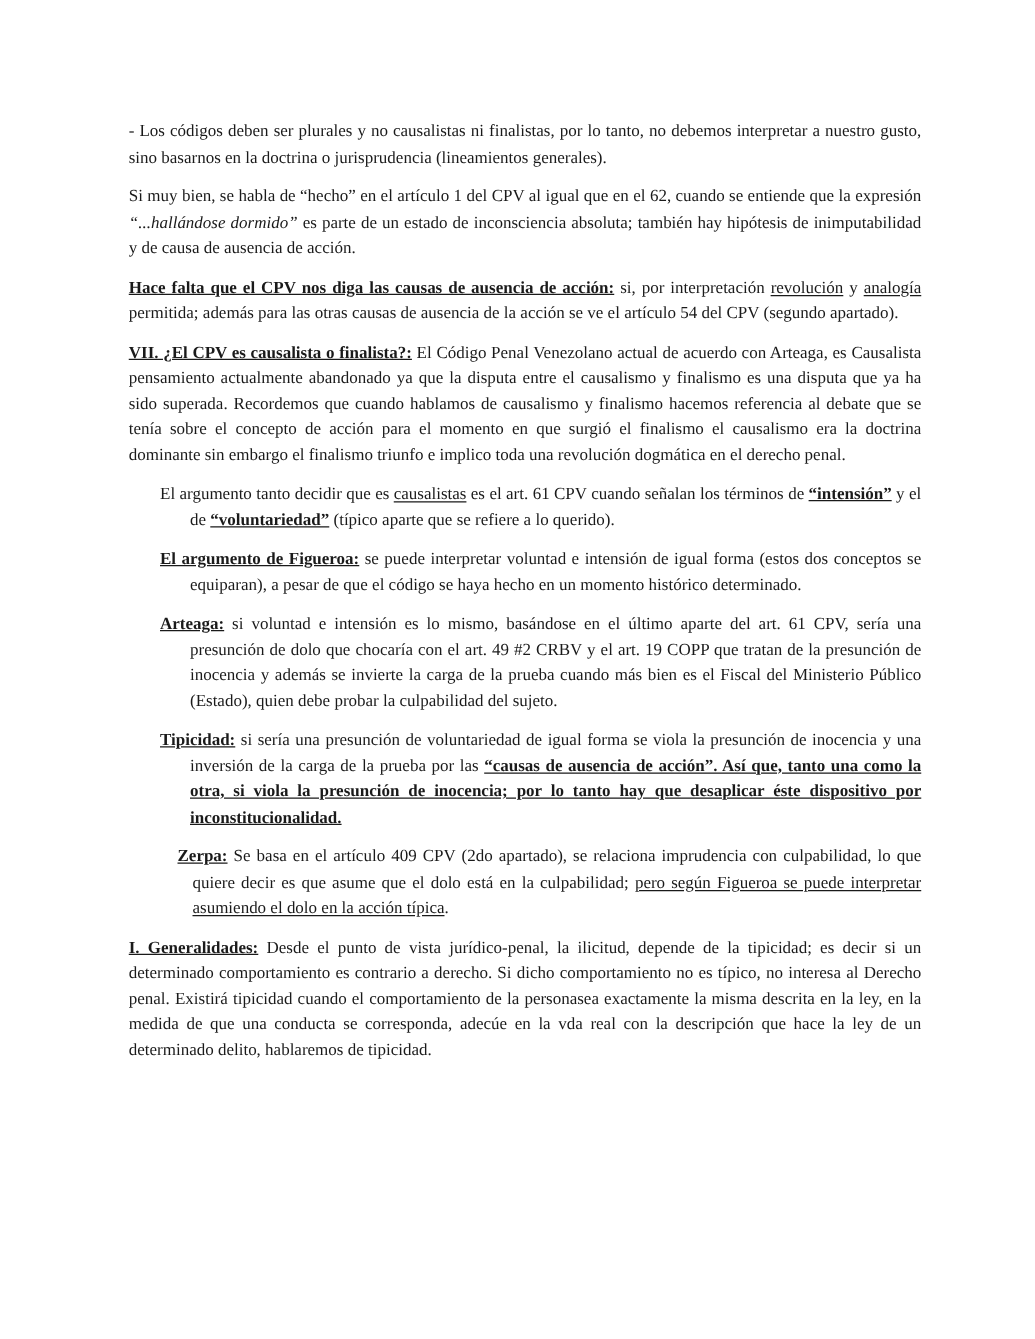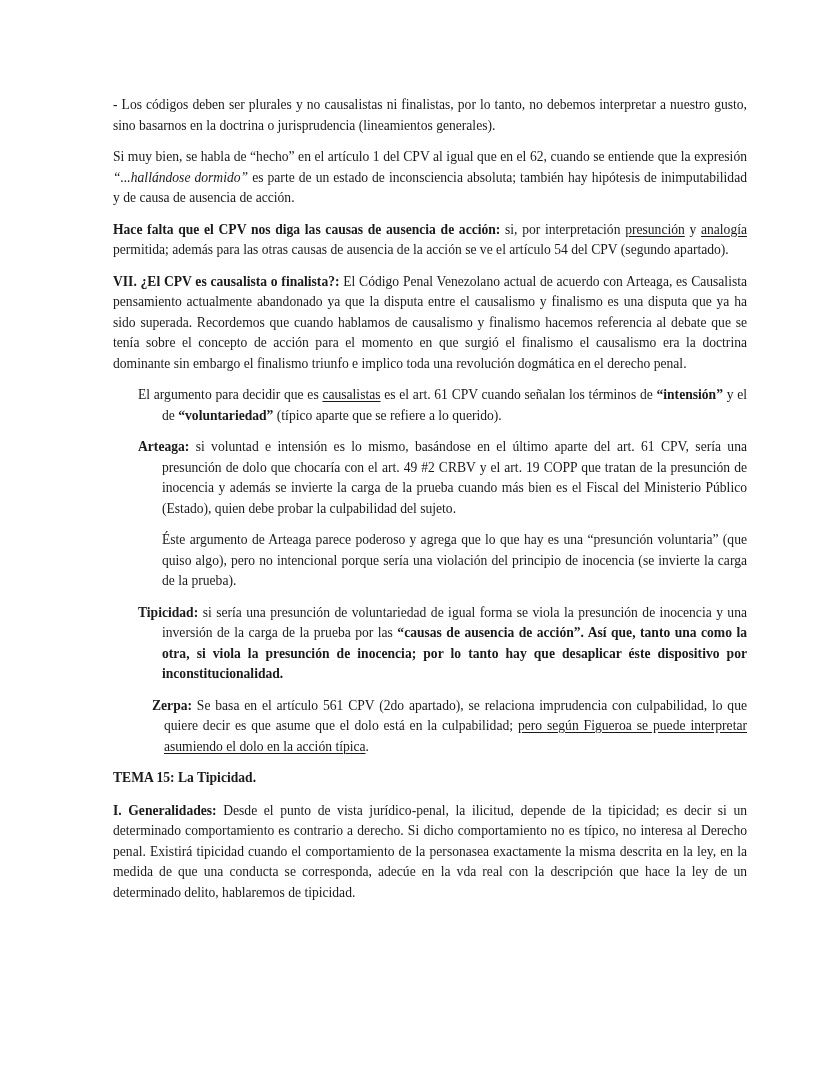--- a/index.html
+++ b/index.html
@@ -12,90 +12,87 @@
       height: 1071px;
       overflow: hidden;
       position: relative;
       font-family: "Liberation Serif", serif;
       color: #1a1a1a;
       font-size: 13.6px;
       line-height: 20.5px;
     }
     .page {
       position: absolute;
-      left: 113px;
+      left: 103px;
       top: 95px;
       width: 634px;
     }
     p {
       margin: 0 0 11px 0;
       text-align: justify;
     }
     .hang {
       padding-left: 49px;
       text-indent: -24px;
     }
     .hang-zerpa {
       padding-left: 51px;
       text-indent: -12px;
     }
     .sub {
       padding-left: 25px;
     }
-    b, .b { font-weight: bold; }
+    b, .b { font-weight: bold; text-decoration: underline; }
     u, .u { text-decoration: underline; text-underline-offset: 2px; }
     .bi { font-weight: normal; font-style: italic; }
     .last-line-justify { text-align-last: justify; }
     .heading { margin-bottom: 12px; }
   </style>
 </head>
 <body>
 
 <div class="page">
 
   <p>
     <span>- Los códigos deben ser plurales y no causalistas ni finalistas, por lo tanto, no debemos interpretar a nuestro gusto, sino basarnos en la doctrina o jurisprudencia (lineamientos generales).</span>
   </p>
 
   <p>
     <span>Si muy bien, se habla de “hecho” en el artículo 1 del CPV al igual que en el 62, cuando se entiende que    la expresión </span><span class="bi">“...hallándose dormido”</span><span> es parte de un estado de inconsciencia absoluta; también hay hipótesis de inimputabilidad y de causa de ausencia de acción.</span>
   </p>
 
   <p>
-    <span class="b">Hace falta que el CPV nos diga las causas de ausencia de acción:</span><span> si, por interpretación </span><span class="u">presunción</span><span> y </span><span class="u">analogía</span><span> permitida; además para las otras causas de ausencia de la acción se ve el artículo 54 del CPV (segundo apartado).</span>
+    <span class="b">Hace falta que el CPV nos diga las causas de ausencia de acción:</span><span> si, por interpretación </span><span class="u">revolución</span><span> y </span><span class="u">analogía</span><span> permitida; además para las otras causas de ausencia de la acción se ve el artículo 54 del CPV (segundo apartado).</span>
   </p>
 
   <p>
     <span class="b">VII. ¿El CPV es causalista o finalista?:</span><span> El Código Penal Venezolano actual de acuerdo con Arteaga, es Causalista pensamiento actualmente abandonado ya que la disputa entre el causalismo y finalismo    es una disputa que ya ha sido superada. Recordemos que cuando hablamos de causalismo y finalismo hacemos referencia al debate que se tenía sobre el concepto de acción para el momento en que surgió el finalismo el causalismo era la doctrina dominante sin embargo el finalismo triunfo e implico toda una revolución dogmática en el derecho penal.</span>
   </p>
 
 
   <p class="hang">
-    <span>El argumento para decidir que es </span><span class="u">causalistas</span><span> es el art. 61 CPV cuando señalan los términos de </span><span class="b">“intensión”</span><span> y el de </span><span class="b">“voluntariedad”</span><span> (típico aparte que se refiere a lo querido).</span>
+    <span>El argumento tanto decidir que es </span><span class="u">causalistas</span><span> es el art. 61 CPV cuando señalan los términos de </span><span class="b">“intensión”</span><span> y el de </span><span class="b">“voluntariedad”</span><span> (típico aparte que se refiere a lo querido).</span>
   </p>
 
+  <p class="hang">
+    <span class="b">El argumento de Figueroa:</span><span> se puede interpretar voluntad e intensión de igual forma (estos dos conceptos se equiparan), a pesar de que el código se haya hecho en un momento histórico determinado.</span>
+  </p>
 
   <p class="hang">
     <span class="b">Arteaga:</span><span> si voluntad e intensión es lo mismo, basándose en el último aparte del art. 61 CPV, sería una presunción de dolo que chocaría con el art. 49 #2 CRBV  y el art. 19 COPP que tratan de la presunción de inocencia y además se invierte la carga de la prueba cuando más bien es el Fiscal del Ministerio Público (Estado), quien debe probar la culpabilidad del sujeto.</span>
   </p>
 
-  <p class="sub" style="padding-left:49px;">
-    <span>Éste argumento de Arteaga parece poderoso y agrega que lo que hay es una “presunción voluntaria” (que quiso algo), pero no intencional porque sería una violación del principio de inocencia (se invierte la carga de la prueba).</span>
-  </p>
 
   <p class="hang">
     <span class="b">Tipicidad:</span><span> si sería una presunción de voluntariedad de igual forma se viola la presunción de inocencia y una inversión de la carga de la prueba por las </span><span class="b">“causas de ausencia de acción”. Así que, tanto una como la otra, si viola la presunción de inocencia; por lo tanto hay que desaplicar éste dispositivo por inconstitucionalidad.</span>
   </p>
 
   <p class="hang-zerpa">
-    <span class="b">Zerpa:</span><span> Se basa en el artículo 561 CPV (2do apartado), se relaciona imprudencia con culpabilidad, lo que quiere decir es que asume que el dolo está en la culpabilidad; </span><span class="u">pero según Figueroa se puede interpretar asumiendo el dolo en la acción típica</span><span>.</span>
+    <span class="b">Zerpa:</span><span> Se basa en el artículo 409 CPV (2do apartado), se relaciona imprudencia con culpabilidad, lo que quiere decir es que asume que el dolo está en la culpabilidad; </span><span class="u">pero según Figueroa se puede interpretar asumiendo el dolo en la acción típica</span><span>.</span>
   </p>
 
-  <p class="heading">
-    <span class="b">TEMA 15: La Tipicidad.</span>
-  </p>
 
   <p>
     <span class="b">I. Generalidades:</span><span> Desde el punto de vista jurídico-penal, la ilicitud, depende de la tipicidad; es decir si un determinado comportamiento es contrario a derecho. Si dicho comportamiento no es típico, no interesa al Derecho penal. Existirá tipicidad cuando el comportamiento de la personasea exactamente la misma descrita en la ley, en la medida de que una conducta se corresponda, adecúe en la vda real con la descripción que hace la ley de un determinado delito, hablaremos de tipicidad.</span>
   </p>
 
 
 </div>
 
 </body></html>

